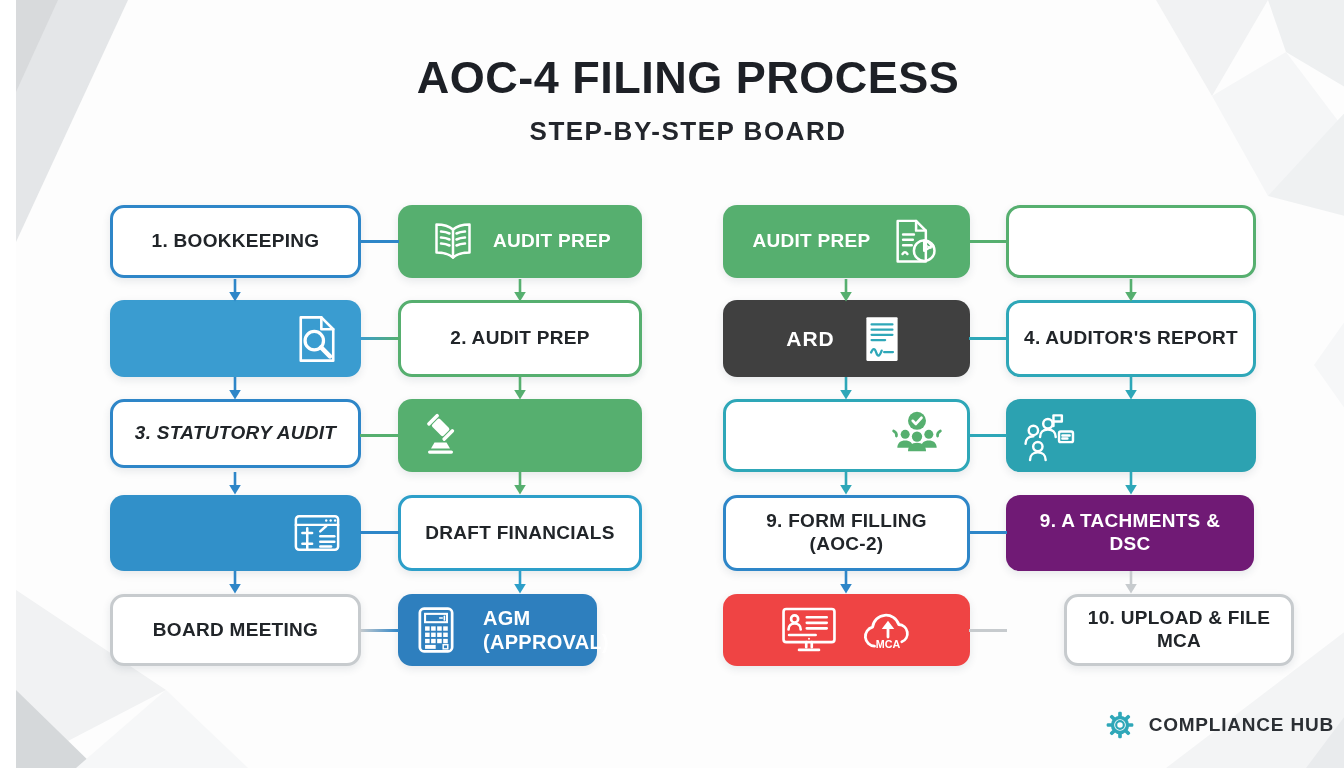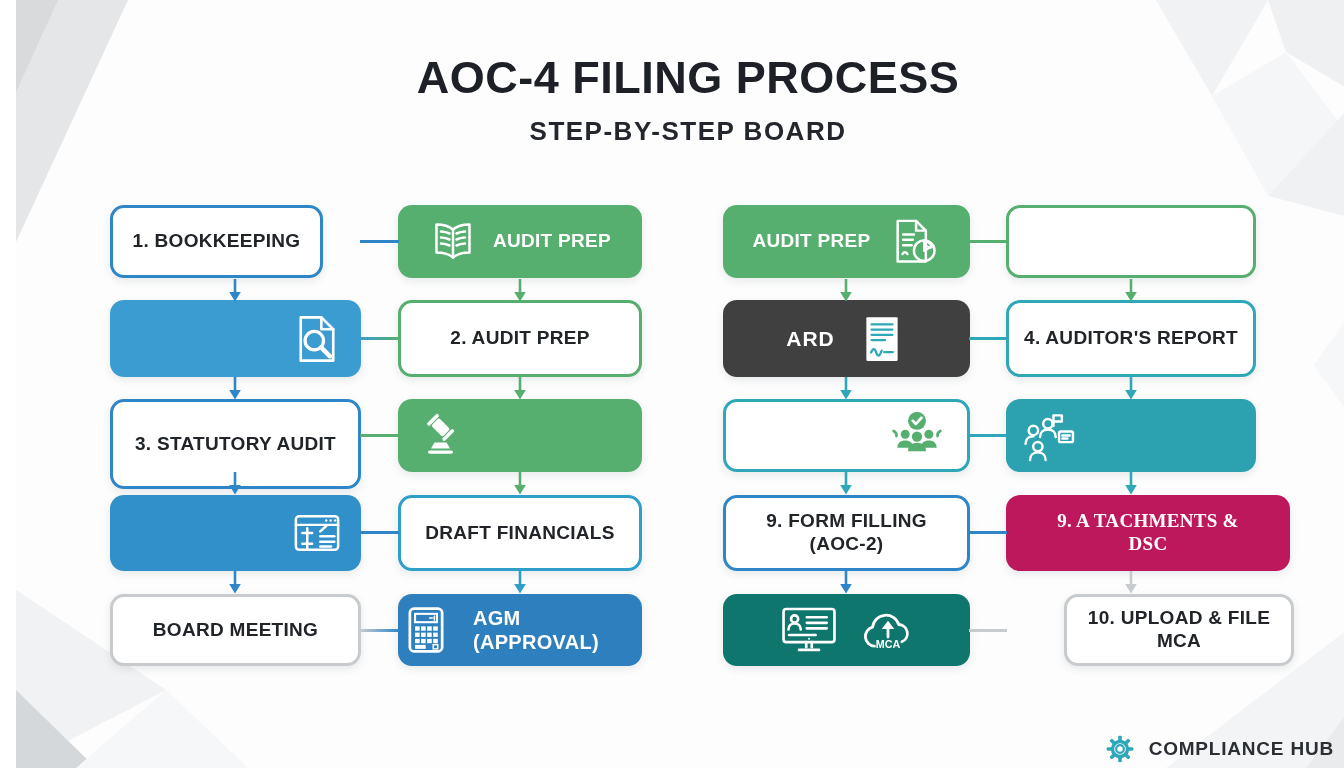--- a/index.html
+++ b/index.html
@@ -15,21 +15,21 @@
          box-shadow:0 3px 8px rgba(30,50,70,.10); }
   .box.outline { background:#fff; border:3px solid; }
   .label { font-size:19px; font-weight:700; color:#212529; letter-spacing:.3px; text-align:center; line-height:1.2; }
   .label.white { color:#fff; }
   .two-line { display:flex; flex-direction:column; }
   .icon { flex:0 0 auto; display:block; }
 
   .arrow { position:absolute; width:14px; height:23px; }
   .hline { position:absolute; height:3px; }
 
-  .footer { position:absolute; right:26px; bottom:4px; display:flex; align-items:center; gap:14px; }
+  .footer { position:absolute; right:26px; bottom:28px; display:flex; align-items:center; gap:14px; }
   .brand { font-size:19px; font-weight:600; color:#2b2f34; letter-spacing:.8px; }
 </style>
 </head>
 <body>
 
 <div class="canvas">
 
   <svg class="bg" width="1344" height="768">
     <polygon points="0,0 112,0 0,242" fill="#e4e6e8"></polygon>
     <polygon points="0,0 42,0 0,92" fill="#d8dadc"></polygon>
@@ -43,34 +43,34 @@
     <polygon points="60,768 150,690 232,768" fill="#f6f7f8"></polygon>
     <polygon points="1344,620 1344,768 1150,768" fill="#f3f4f5"></polygon>
     <polygon points="1290,768 1344,696 1344,768" fill="#e9ebed"></polygon>
   </svg>
 
   <div class="header">
     <div class="title">AOC-4 FILING PROCESS</div>
     <div class="subtitle">STEP-BY-STEP BOARD</div>
   </div>
 
-  <div class="box outline" style="left:94px;top:205px;width:213px;height:73px;border-color:#2E86C8;">
+  <div class="box outline" style="left:94px;top:205px;width:251px;height:73px;border-color:#2E86C8;">
     <span class="label">1. BOOKKEEPING</span>
   </div>
 
   <div class="box" style="left:94px;top:300px;width:251px;height:77px;background:#3A9CD0;justify-content:flex-end;padding-right:18px;">
     <svg class="icon" width="52" height="52" viewBox="0 0 48 48" fill="none" stroke="#fff" stroke-width="2.4" stroke-linejoin="round" stroke-linecap="round">
       <path d="M9 4h19l11 11v29H9z"></path>
       <path d="M28 4v11h11"></path>
       <circle cx="21.5" cy="25.5" r="8.5" stroke-width="3"></circle>
       <path d="M27.8 31.8 36 40" stroke-width="4.2"></path>
     </svg>
   </div>
 
-  <div class="box outline" style="left:94px;top:399px;width:251px;height:90px;border-color:#2E86C8;">
+  <div class="box outline" style="left:94px;top:399px;width:251px;height:69px;border-color:#2E86C8;font-style:italic;">
     <span class="label">3. STATUTORY AUDIT</span>
   </div>
 
   <div class="box" style="left:94px;top:495px;width:251px;height:76px;background:#3190C9;justify-content:flex-end;padding-right:18px;">
     <svg class="icon" width="52" height="52" viewBox="0 0 48 48" fill="none" stroke="#fff" stroke-width="2.3" stroke-linecap="round" stroke-linejoin="round">
       <rect x="4.5" y="8.5" width="39" height="31" rx="3"></rect>
       <path d="M4.5 16.5h39"></path>
       <circle cx="32.5" cy="12.5" r="1.1" fill="#fff" stroke="none"></circle>
       <circle cx="36.6" cy="12.5" r="1.1" fill="#fff" stroke="none"></circle>
       <circle cx="40.7" cy="12.5" r="1.1" fill="#fff" stroke="none"></circle>
@@ -110,21 +110,21 @@
       </g>
       <path d="M11 36.5h19l-3.5-6h-12z"></path>
       <rect x="8" y="38.5" width="25" height="3.2" rx="1.6"></rect>
     </svg>
   </div>
 
   <div class="box outline" style="left:382px;top:495px;width:244px;height:76px;border-color:#2D9FC9;">
     <span class="label">DRAFT FINANCIALS</span>
   </div>
 
-  <div class="box" style="left:382px;top:594px;width:244px;height:72px;background:#2E7FBE;justify-content:flex-start;padding-left:3px;gap:22px;">
+  <div class="box" style="left:382px;top:594px;width:199px;height:72px;background:#2E7FBE;justify-content:flex-start;padding-left:13px;gap:22px;">
     <svg class="icon" width="50" height="50" viewBox="0 0 48 48" fill="none">
       <rect x="8.5" y="3.5" width="31" height="41" rx="4" stroke="#fff" stroke-width="2.6"></rect>
       <rect x="13.5" y="8.5" width="21" height="8" stroke="#fff" stroke-width="2"></rect>
       <path d="M27.5 12.5h2.5M32 10.8v3.6" stroke="#fff" stroke-width="1.5" stroke-linecap="round"></path>
       <g fill="#fff">
         <rect x="13.5" y="20.5" width="4.4" height="4.2"></rect>
           <rect x="19.3" y="20.5" width="4.4" height="4.2"></rect>
           <rect x="25.1" y="20.5" width="4.4" height="4.2"></rect>
           <rect x="30.9" y="20.5" width="4.4" height="4.2"></rect>
         <rect x="13.5" y="26.5" width="4.4" height="4.2"></rect>
@@ -184,21 +184,21 @@
     </svg>
   </div>
 
   <div class="box outline" style="left:707px;top:495px;width:247px;height:76px;border-color:#2E86C8;">
     <span class="label two-line">
       <span>9. FORM FILLING</span>
       <span>(AOC-2)</span>
     </span>
   </div>
 
-  <div class="box" style="left:707px;top:594px;width:247px;height:72px;background:#0f766e;gap:20px;">
+  <div class="box" style="left:707px;top:594px;width:247px;height:72px;background:#ef4444;gap:20px;">
     <svg class="icon" width="62" height="54" viewBox="0 0 56 48" fill="none" stroke="#fff" stroke-width="2.4" stroke-linecap="round" stroke-linejoin="round">
       <rect x="5" y="5" width="46" height="30" rx="2.5"></rect>
       <circle cx="15" cy="14" r="3.2"></circle>
       <path d="M9.5 23.5c0-3.6 2.5-5.4 5.5-5.4s5.5 1.8 5.5 5.4"></path>
       <path d="M26 12.5h18M26 17.5h18M26 22.5h18"></path>
       <path d="M10 28.5h24"></path>
       <circle cx="28" cy="31.8" r="0.9" fill="#fff" stroke="none"></circle>
       <path d="M25.5 35v4.5M30.5 35v4.5"></path>
       <path d="M19 42h18"></path>
     </svg>
@@ -225,21 +225,21 @@
       <path d="M18 25c0-4.5 3-6.8 7-6.8s7 2.3 7 6.8"></path>
       <circle cx="12" cy="19" r="4.2"></circle>
       <path d="M5 31c0-4.5 3-6.8 7-6.8"></path>
       <circle cx="16" cy="33.5" r="4.2"></circle>
       <path d="M9 45.5c0-4.5 3-6.8 7-6.8s7 2.3 7 6.8"></path>
       <rect x="35" y="20" width="12.5" height="9.5" rx="1.5"></rect>
       <path d="M38 23.5h6.5M38 26.2h4.5"></path>
     </svg>
   </div>
 
-  <div class="box" style="left:990px;top:495px;width:284px;height:76px;background:#be185d;font-family:Liberation Serif, serif;">
+  <div class="box" style="left:990px;top:495px;width:248px;height:76px;background:#701a75;">
     <span class="label white two-line">
       <span>9. A TACHMENTS &amp;</span>
       <span>DSC</span>
     </span>
   </div>
 
   <div class="box outline" style="left:1048px;top:594px;width:230px;height:72px;border-color:#C7CBCE;">
     <span class="label">10. UPLOAD &amp; FILE MCA</span>
   </div>
 

